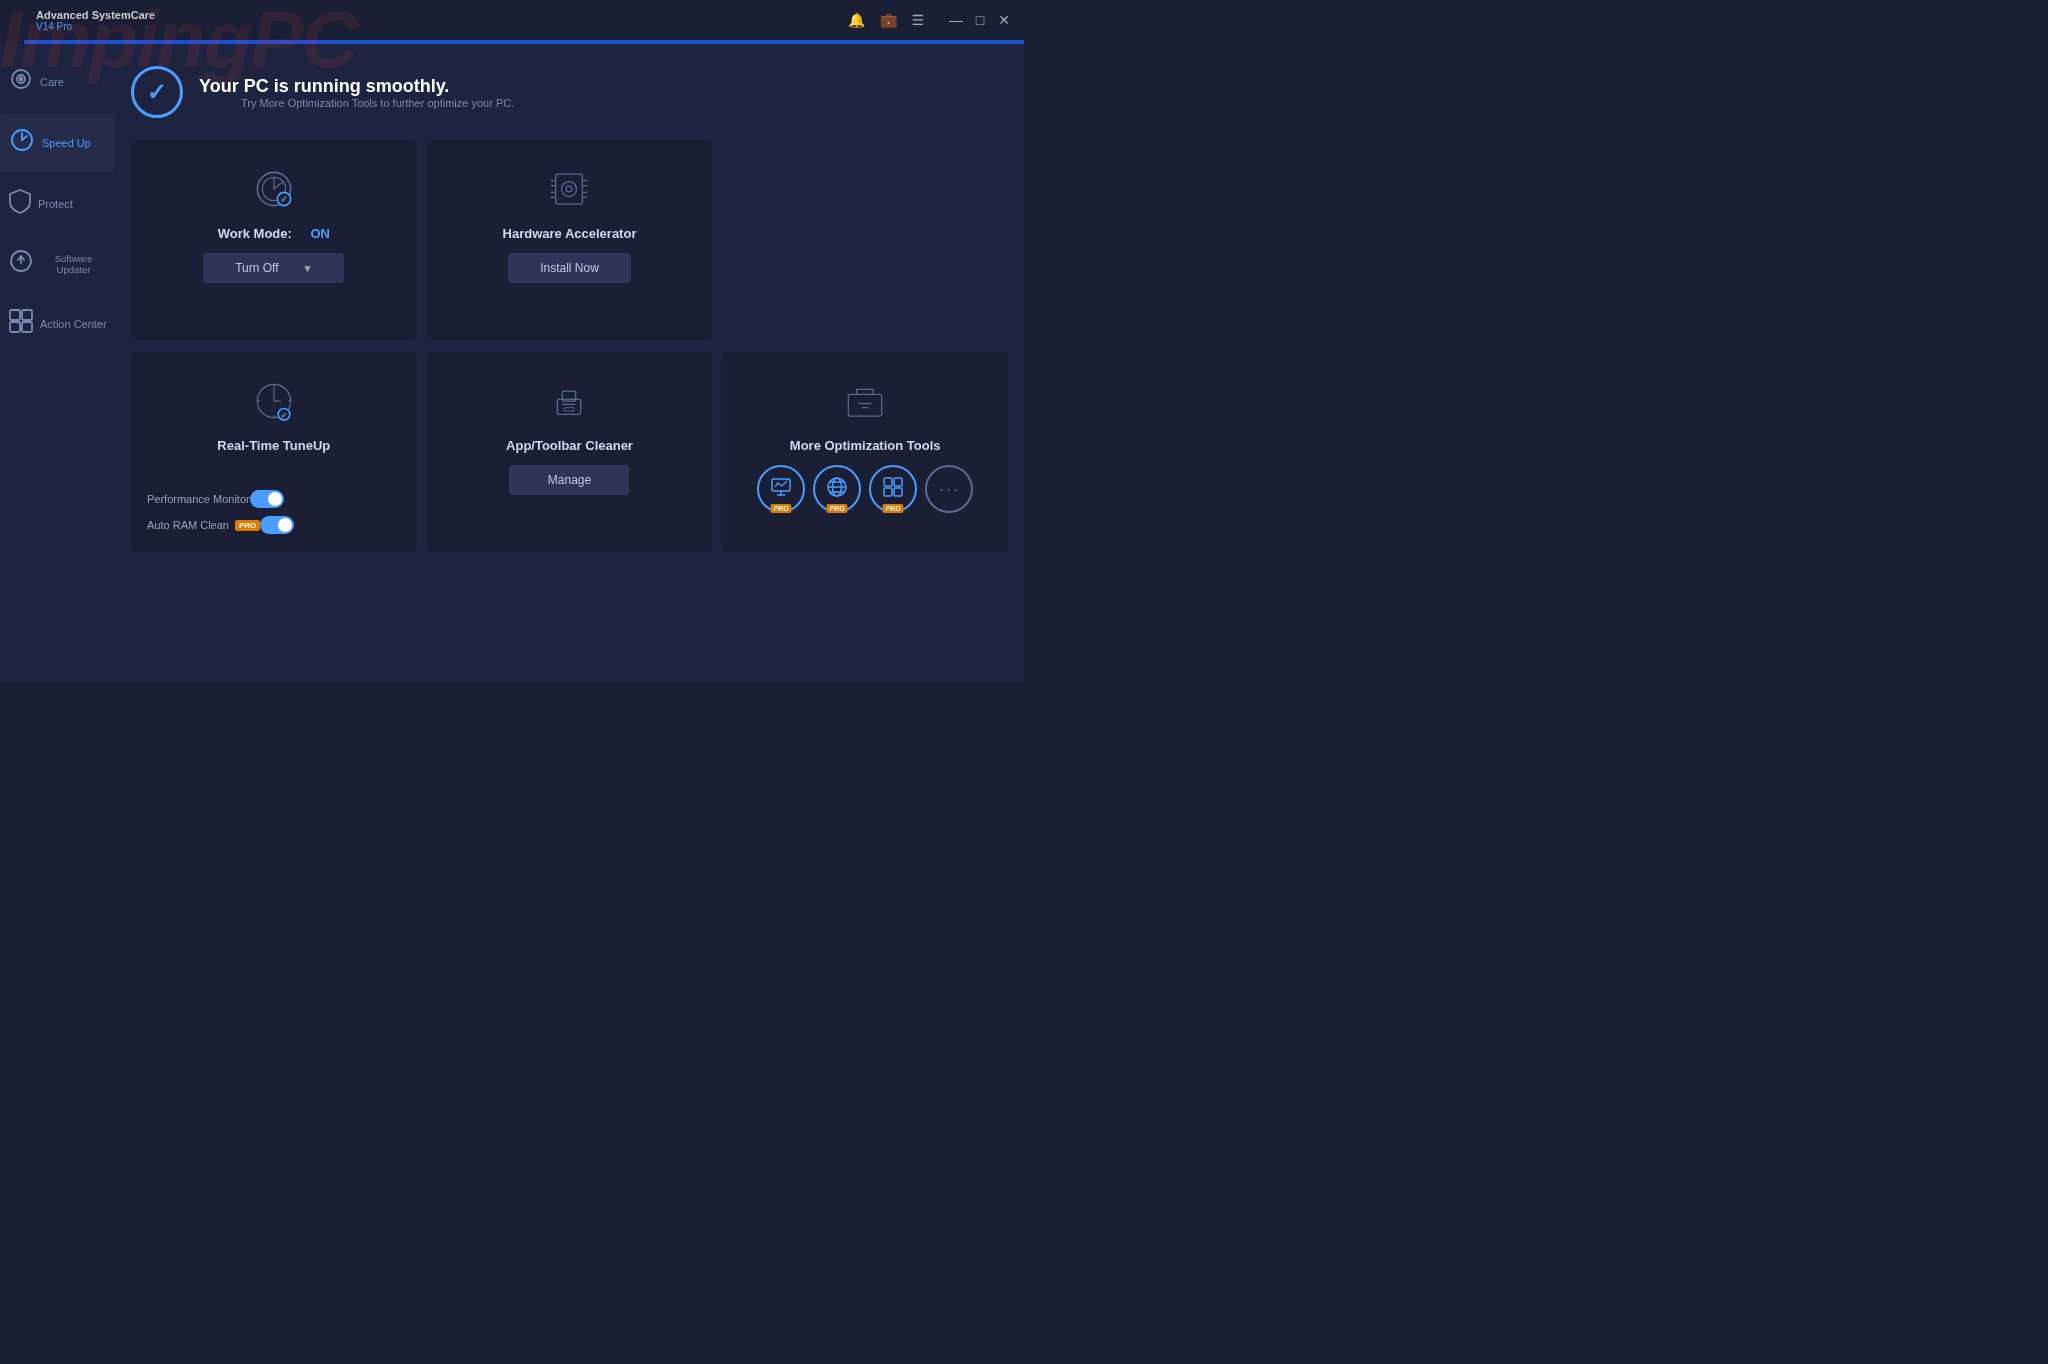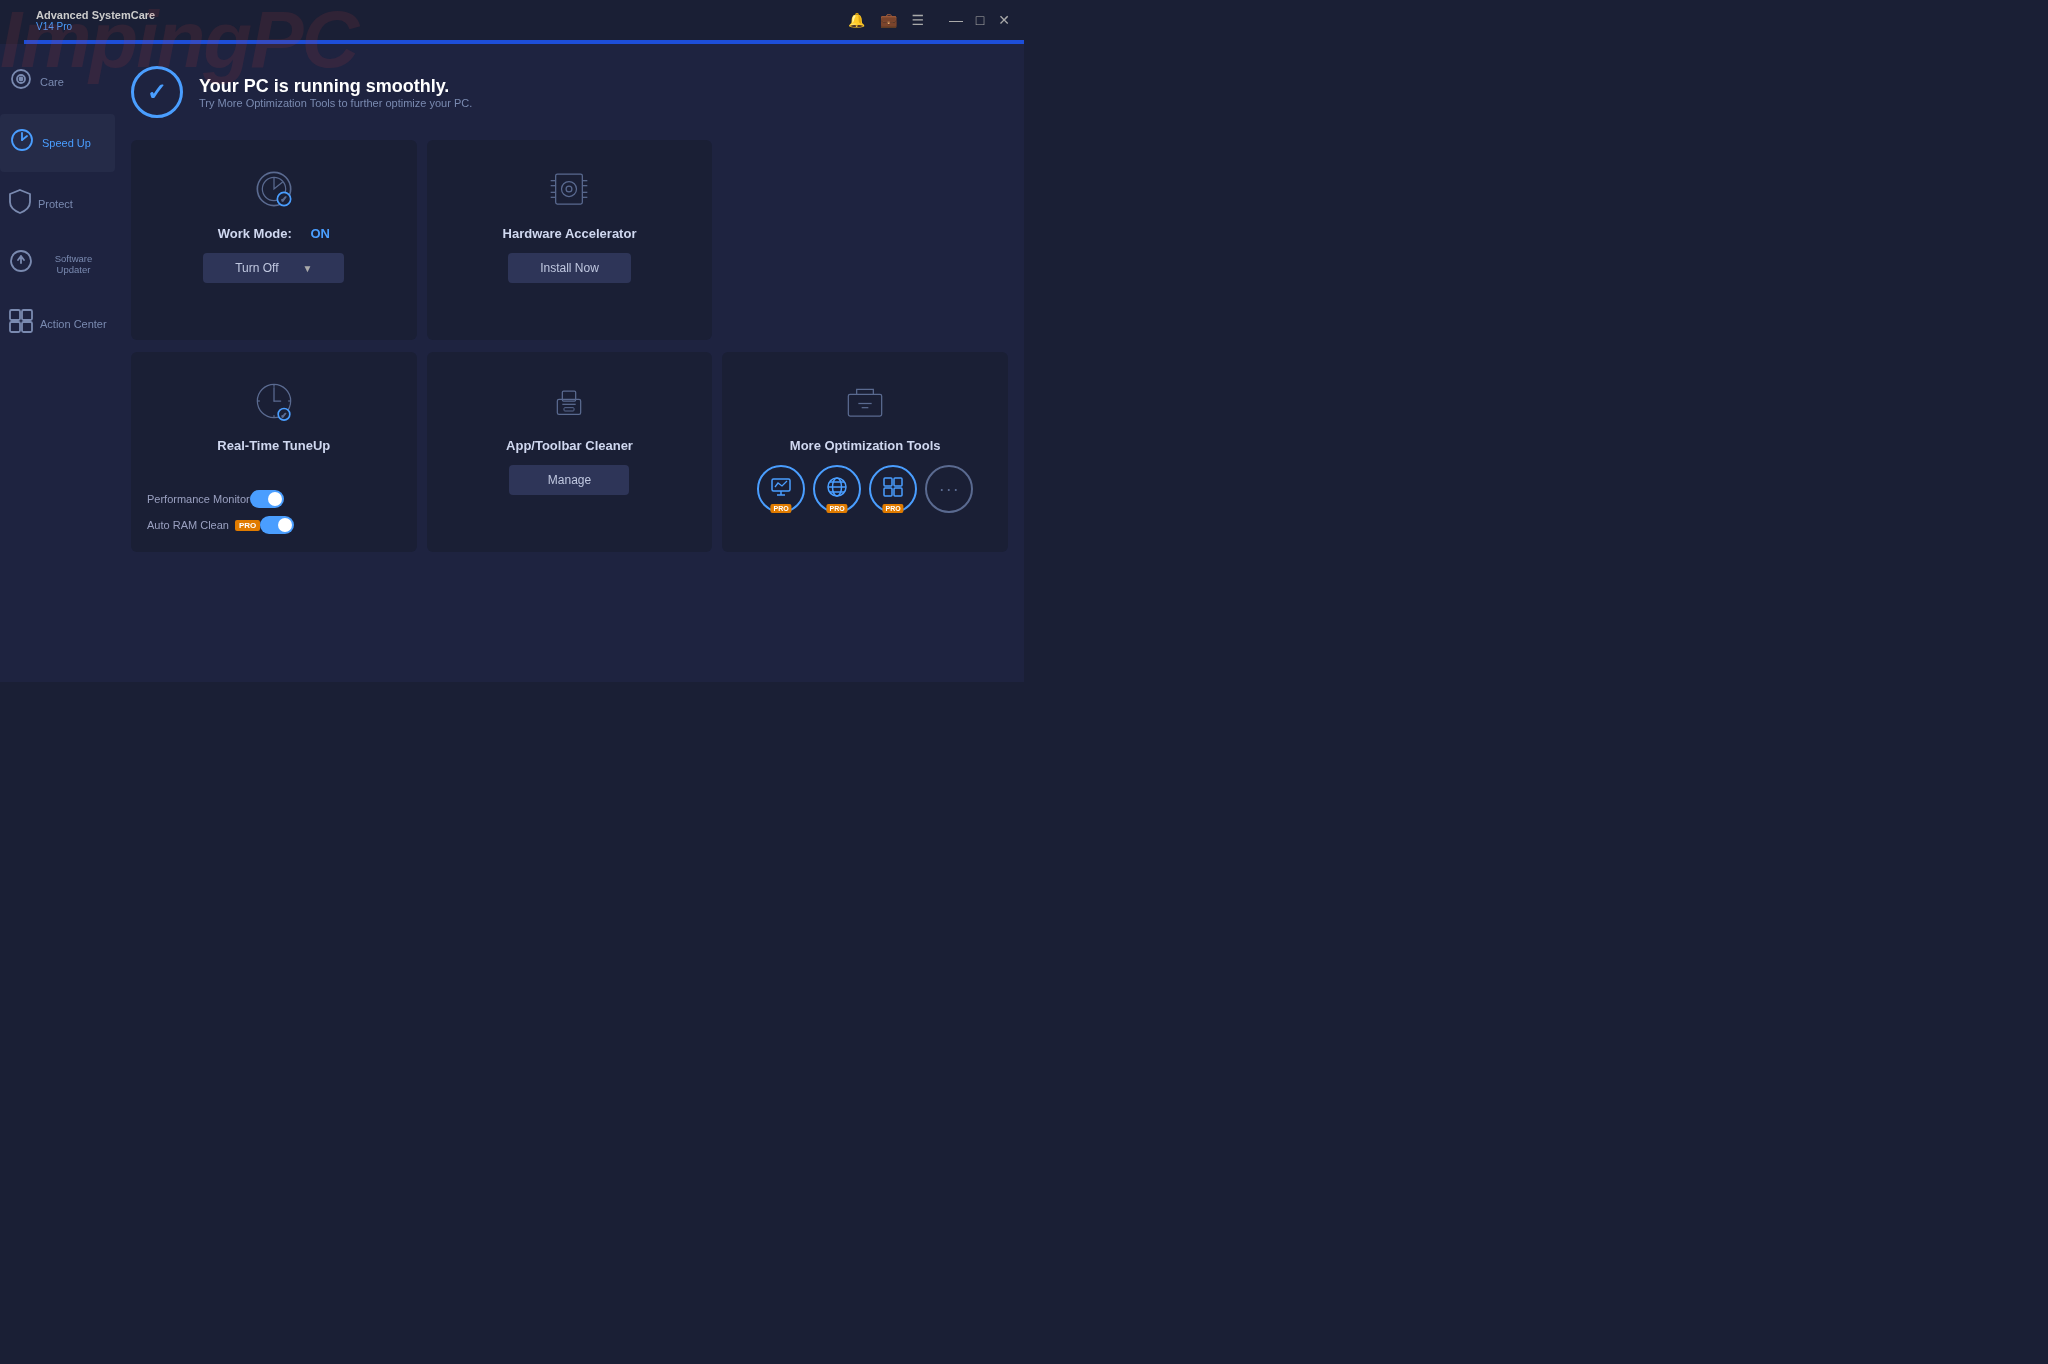--- a/index.html
+++ b/index.html
@@ -148,20 +148,21 @@
       font-weight: bold;
     }
     .status-text h2 {
       font-size: 18px;
       font-weight: 600;
       color: #fff;
     }
     .status-text p {
       font-size: 11px;
       color: #7a8ab0;
+      margin-left: 42px;
     }
     .cards-grid {
       display: grid;
       grid-template-columns: repeat(3, 1fr);
       gap: 10px;
     }
     .card {
       background: #1a1f35;
       border-radius: 6px;
       padding: 24px 16px 18px;

